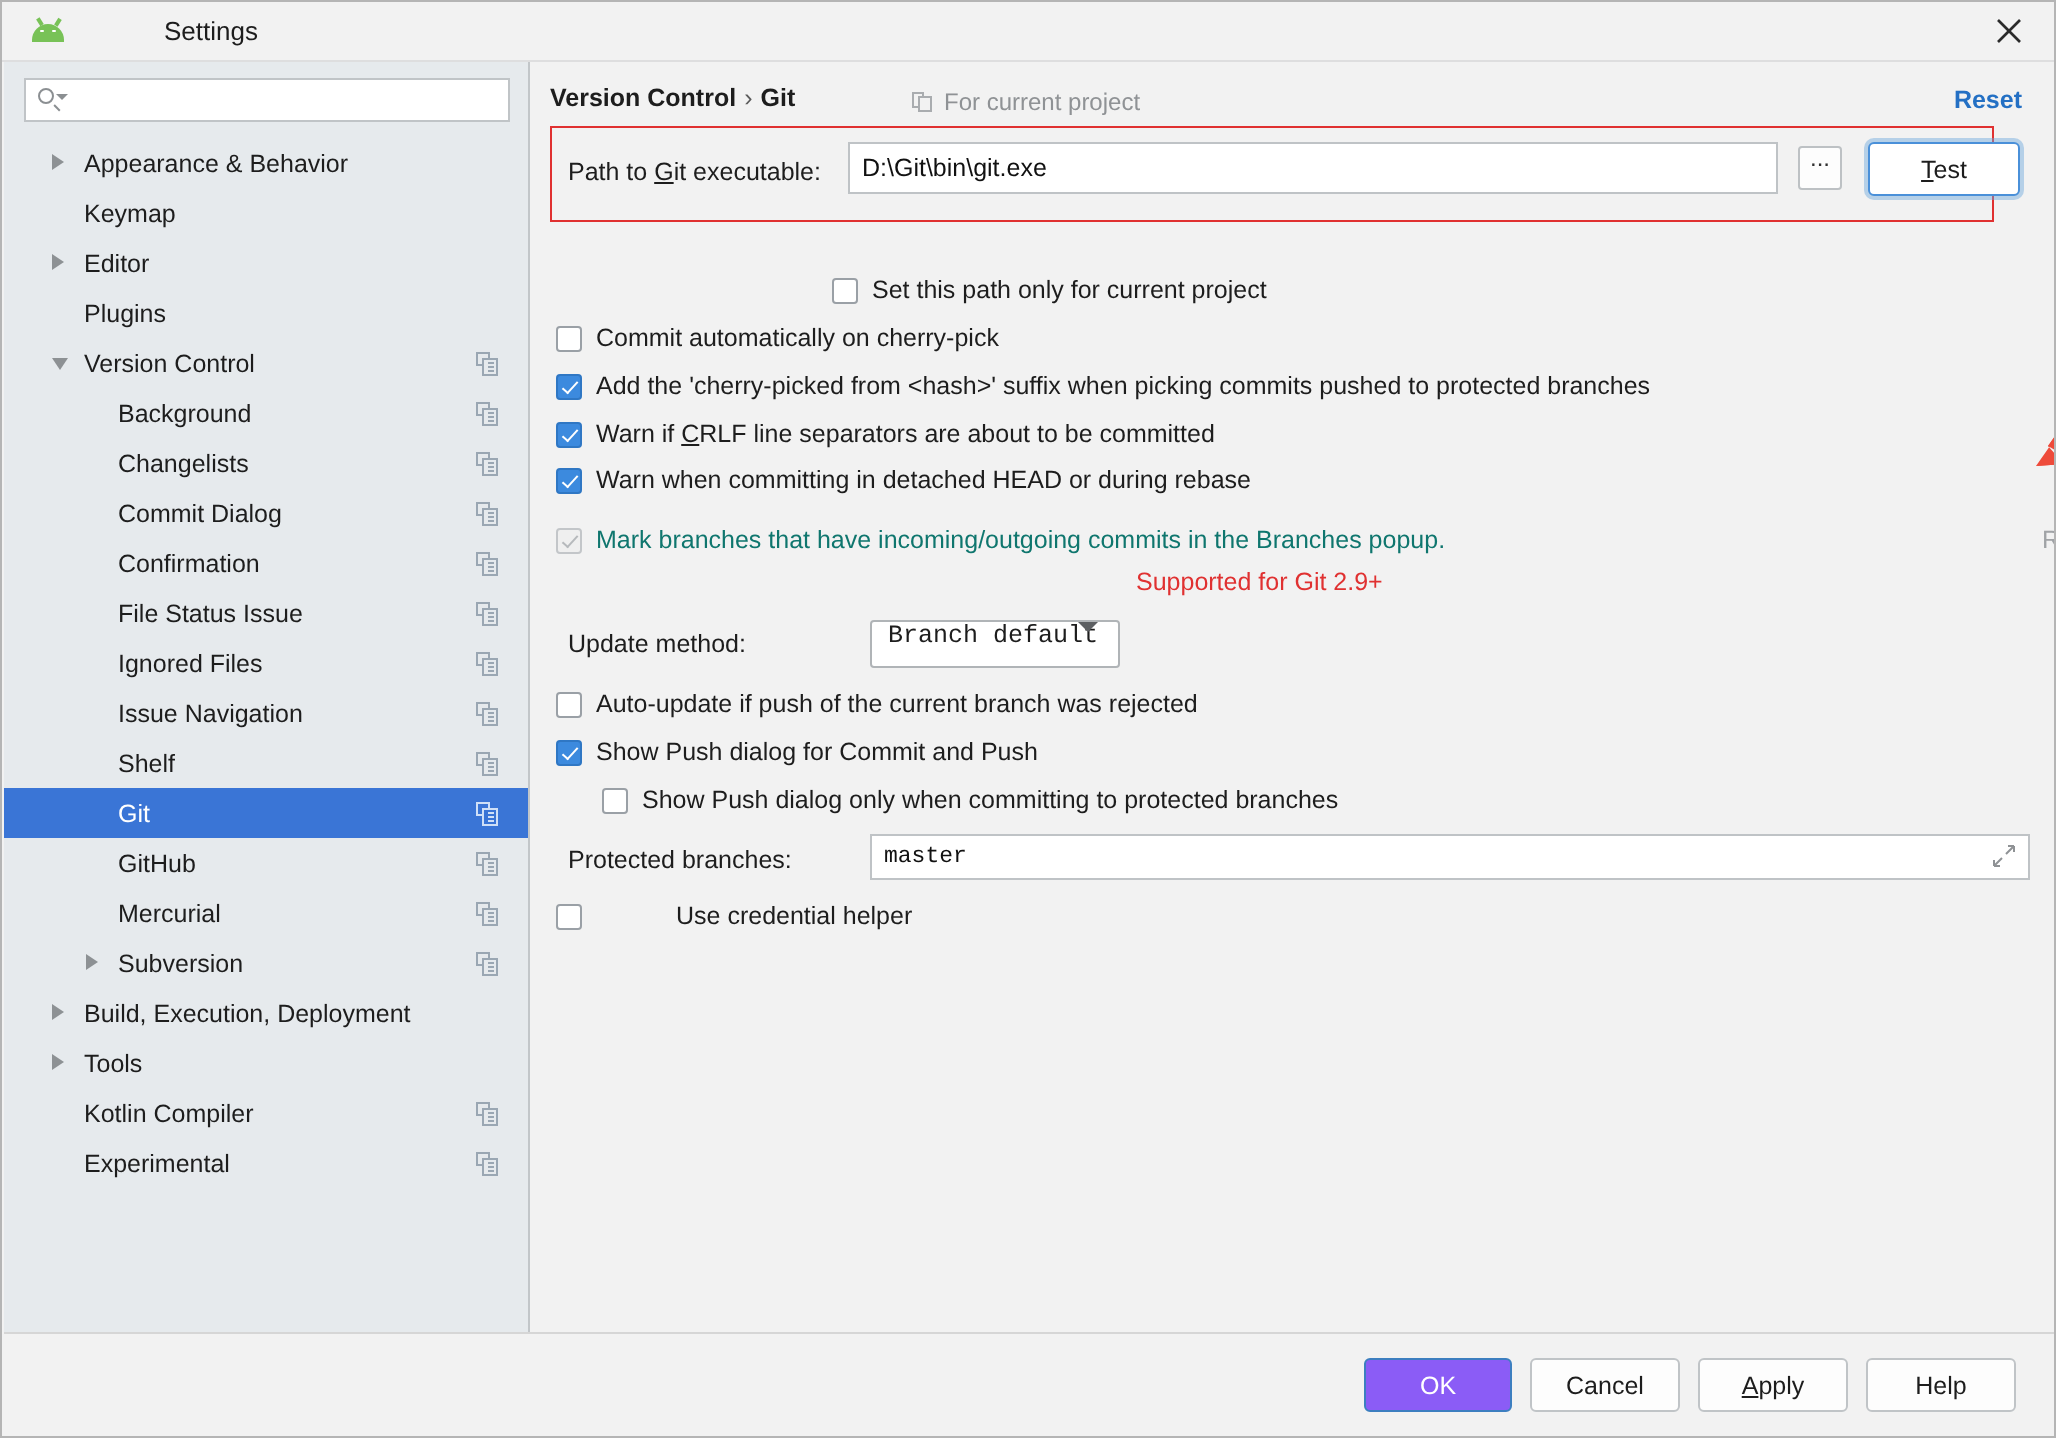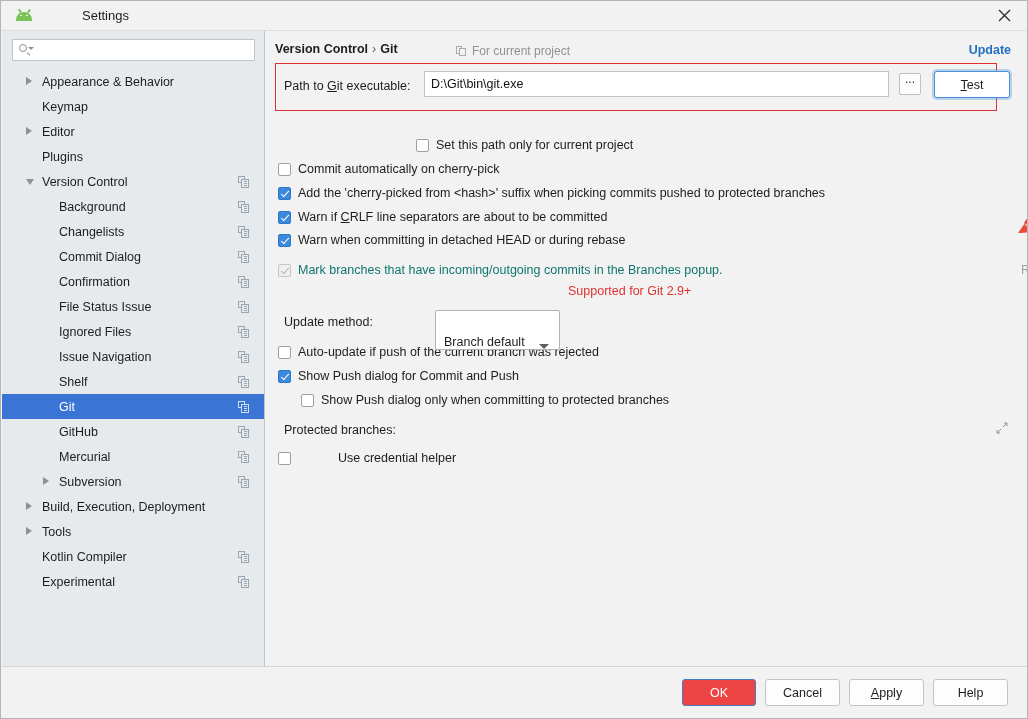--- a/index.html
+++ b/index.html
@@ -400,28 +400,29 @@
 
   .update-label {
     position: absolute;
     left: 18px; top: 284px;
     font-size: 12.5px;
     color: #1d1d1d;
   }
   .update-select {
     position: absolute;
     left: 169px; top: 279px;
-    width: 125px; height: 40px;
+    width: 125px; height: 24px;
     background: #ffffff;
     border: 1px solid #b0b4b7;
     border-radius: 2px;
     box-sizing: border-box;
     display: flex;
-    align-items: flex-end;
+    align-items: flex-start;
     cursor: pointer;
+    font-family: Liberation Mono, monospace;
   }
   .update-select .val {
     margin-left: 8px;
     font-size: 12.5px;
     color: #1d1d1d;
   }
   .update-select .caret {
     position: absolute;
     right: 10px;
     width: 0; height: 0;
@@ -477,21 +478,21 @@
     height: 27px;
     border-radius: 3px;
     box-sizing: border-box;
     display: flex;
     align-items: center;
     justify-content: center;
     font-size: 12.5px;
     cursor: pointer;
   }
   .btn.default {
-    background: #ef4444;
+    background: #8b5cf6;
     border: 1px solid #3d7fc0;
     color: #ffffff;
   }
   .btn.normal {
     background: #fdfdfd;
     border: 1px solid #c0c4c7;
     color: #1d1d1d;
   }
   .btn u { text-decoration: underline; }
   #btn-ok     { left: 680px; width: 74px; }
@@ -670,21 +671,21 @@
     </div>
 
     <div class="for-project">
       <span class="proj-icon">
         <span class="b"></span>
           <span class="f"></span>
       </span>
       <span>For current project</span>
     </div>
 
-    <div class="reset-link">Update</div>
+    <div class="reset-link">Reset</div>
 
     <div class="red-box"></div>
 
     <div class="path-label">
       <span>Path to </span><u>G</u><span>it executable:</span>
     </div>
     <input class="path-input" type="text" value="D:\Git\bin\git.exe" style="">
     <div class="browse-btn">...</div>
     <div class="test-btn">
       <span><u>T</u><span>est</span></span>
@@ -737,20 +738,21 @@
 
     <div class="refresh-label">Refresh every</div>
 
     <div class="update-label">Update method:</div>
     <div class="update-select">
       <span class="val">Branch default</span>
       <span class="caret"></span>
     </div>
 
     <div class="protected-label">Protected branches:</div>
+    <input class="protected-input" type="text" value="master" style="">
     <svg class="expand-icon" viewBox="0 0 12 12">
       <path d="M11 1 L7 5 M11 1 L11 4 M11 1 L8 1" stroke="#8f9295" stroke-width="1" fill="none"></path>
       <path d="M1 11 L5 7 M1 11 L1 8 M1 11 L4 11" stroke="#8f9295" stroke-width="1" fill="none"></path>
     </svg>
 
     <svg class="arrow-svg" width="110" height="115" viewBox="0 0 110 115">
       <path d="M96 3 L38 97 L49 88 L41 101 L27 102 L40 96 L33 92 Z" fill="#ee4b3b"></path>
       <path d="M96 3 L33 92 L41 101 L27 102 Z" fill="#ee4b3b"></path>
     </svg>
 

